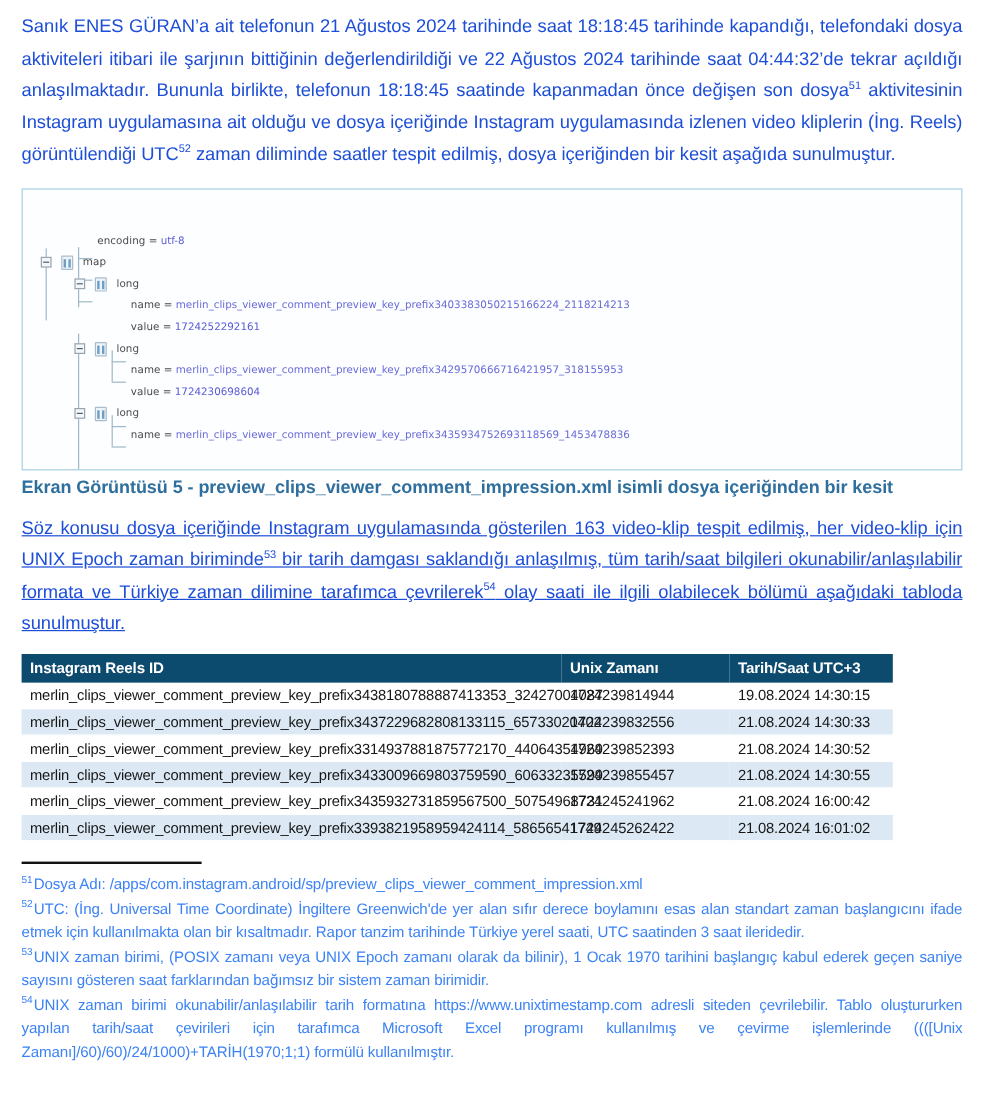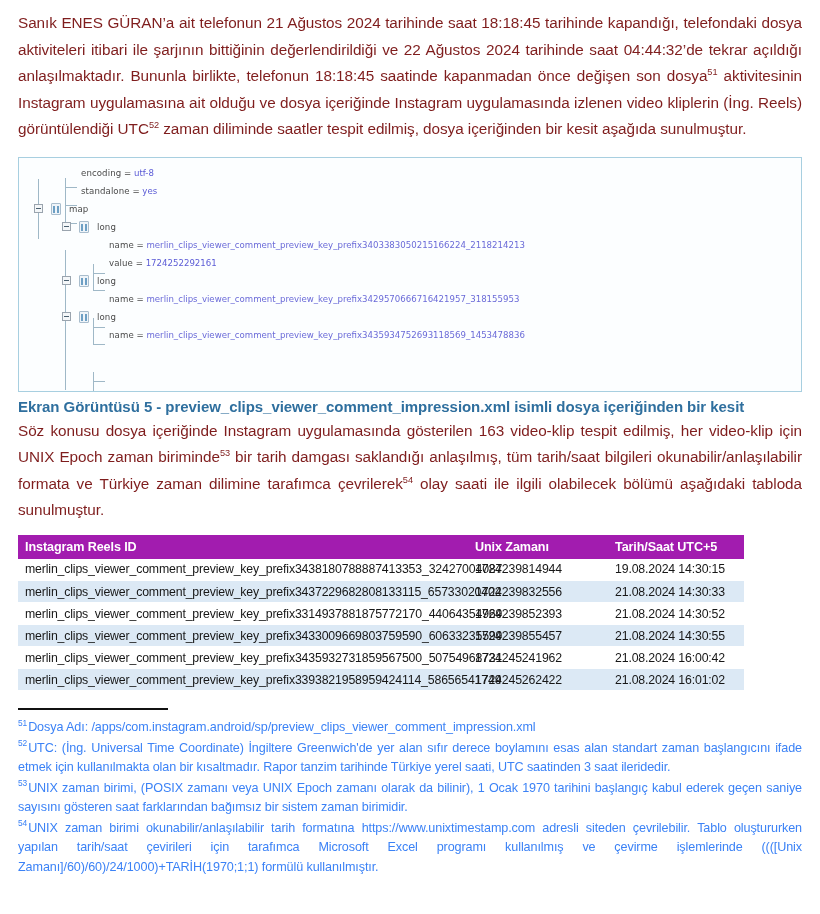--- a/index.html
+++ b/index.html
@@ -18,29 +18,29 @@
   }
 
   
   .para {
     font-size: 15.3px;
     line-height: 26.5px;
     text-align: justify;
     text-justify: inter-word;
     letter-spacing: -0.05px;
     margin: 0;
-    color: #7f1d1d;
+    color: #1d4ed8;
   }
   .para sup {
     font-size: 9.2px;
     vertical-align: super;
     line-height: 0;
   }
   #para-intro { margin-top: 2px; }
-  #para-table-lead { margin-top: 3px; }
+  #para-table-lead { margin-top: 13px; text-decoration: underline; }
 
   
   .figure {
     margin-top: 14px;
     margin-bottom: 0;
   }
   .xmlbox {
     border: 1px solid #a8cfe0;
     background: #fcfeff;
     height: 235px;
@@ -108,21 +108,21 @@
   }
 
   
   .tblwrap { margin-top: 11px; }
   table.data {
     border-collapse: collapse;
     width: 726px;
     table-layout: fixed;
   }
   table.data th {
-    background: #a21caf;
+    background: #0c4a6e;
     color: #ffffff;
     font-size: 12.6px;
     font-weight: bold;
     text-align: left;
     padding: 5px 7px 5px 7px;
     height: 23px;
     letter-spacing: -0.1px;
   }
   table.data td {
     font-size: 12.3px;
@@ -182,29 +182,24 @@
         <div class="vline" style="left:66px; top:100px; height:26px;"></div>
         <div class="hline" style="left:66px; top:109px; width:12px;"></div>
         <div class="hline" style="left:66px; top:126px; width:12px;"></div>
         <div class="vline" style="left:66px; top:154px; height:26px;"></div>
         <div class="hline" style="left:66px; top:163px; width:12px;"></div>
         <div class="hline" style="left:66px; top:180px; width:12px;"></div>
         <div class="vline" style="left:66px; top:208px; height:26px;"></div>
         <div class="hline" style="left:66px; top:217px; width:12px;"></div>
 
 
-        <div class="node" style="padding-left:54px;">
+        <div class="node" style="padding-left:54px;margin-top:28px;">
           <span class="lbl">encoding</span>
           <span class="eq">=</span>
           <span class="val">utf-8</span>
-        </div>
-        <div class="node" style="padding-left:54px;">
-          <span class="lbl">standalone</span>
-          <span class="eq">=</span>
-          <span class="val">yes</span>
         </div>
 
         <div class="node" style="padding-left:42px;">
           <span class="exp" style="left:7px;"></span>
           <span class="ficon" style="left:24px;"></span>
           <span class="lbl">map</span>
         </div>
 
         <div class="node" style="padding-left:70px;">
           <span class="exp" style="left:35px;"></span>
@@ -224,20 +219,25 @@
 
         <div class="node" style="padding-left:70px;">
           <span class="exp" style="left:35px;"></span>
           <span class="ficon" style="left:52px;"></span>
           <span class="lbl">long</span>
         </div>
         <div class="node" style="padding-left:82px;">
           <span class="lbl">name</span>
           <span class="eq">=</span>
           <span class="nm">merlin_clips_viewer_comment_preview_key_prefix3429570666716421957_318155953</span>
+        </div>
+        <div class="node" style="padding-left:82px;">
+          <span class="lbl">value</span>
+          <span class="eq">=</span>
+          <span class="val">1724230698604</span>
         </div>
 
         <div class="node" style="padding-left:70px;">
           <span class="exp" style="left:35px;"></span>
           <span class="ficon" style="left:52px;"></span>
           <span class="lbl">long</span>
         </div>
         <div class="node" style="padding-left:82px;">
           <span class="lbl">name</span>
           <span class="eq">=</span>
@@ -255,21 +255,21 @@
     <table class="data">
       <colgroup>
         <col class="col-id">
           <col class="col-unix">
           <col class="col-date">
       </colgroup>
       <thead>
         <tr>
           <th>Instagram Reels ID</th>
           <th>Unix Zamanı</th>
-          <th>Tarih/Saat UTC+5</th>
+          <th>Tarih/Saat UTC+3</th>
         </tr>
       </thead>
       <tbody>
         <tr class="odd">
           <td>merlin_clips_viewer_comment_preview_key_prefix3438180788887413353_32427004087</td>
           <td class="num">1724239814944</td>
           <td class="num">19.08.2024 14:30:15</td>
         </tr>
         <tr class="even">
           <td>merlin_clips_viewer_comment_preview_key_prefix3437229682808133115_65733020402</td>

